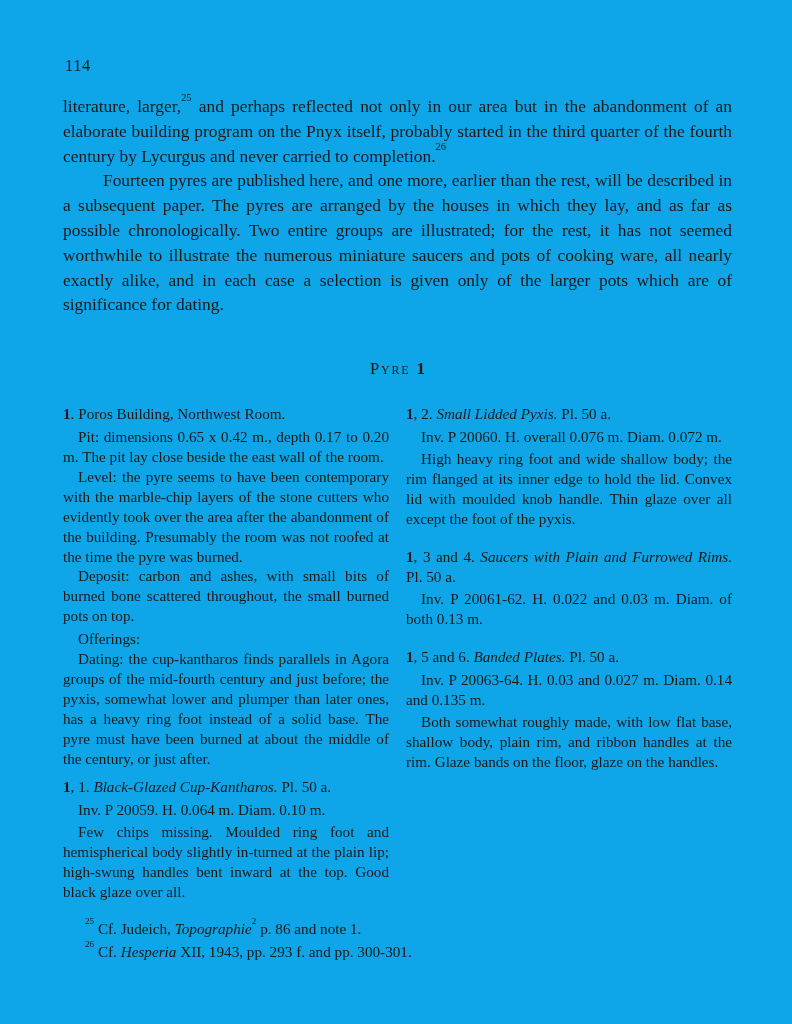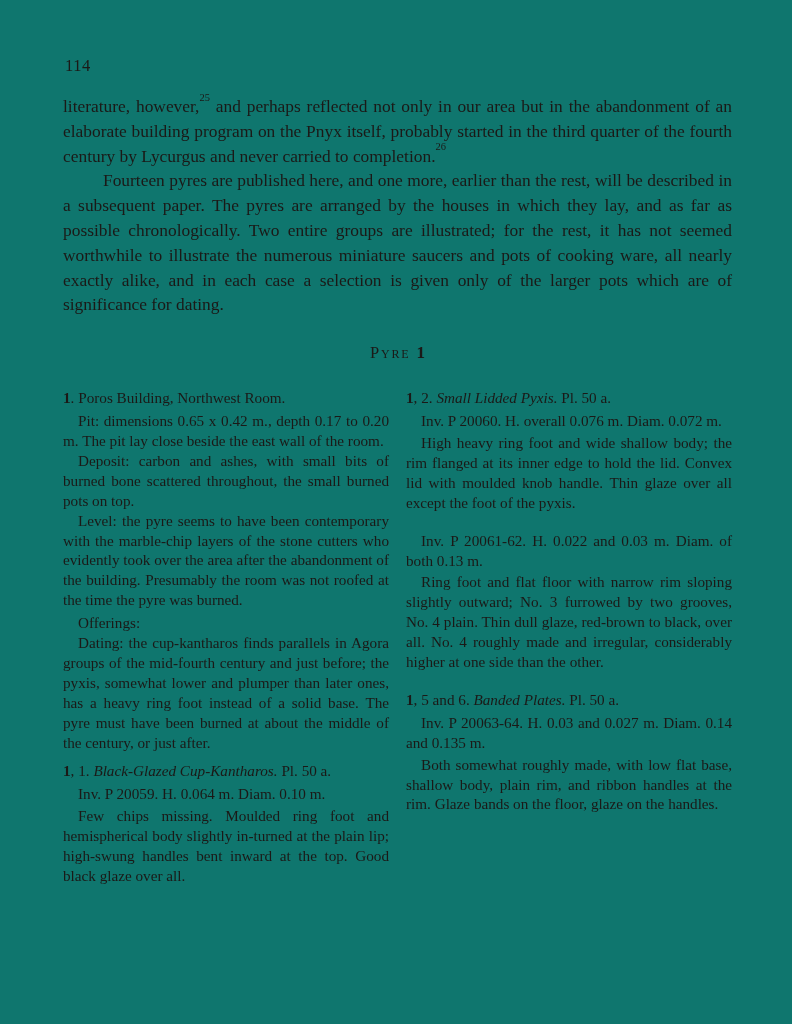--- a/index.html
+++ b/index.html
@@ -2,21 +2,21 @@
 <html><head>
 <meta charset="utf-8">
 <style>
   html, body { margin: 0; padding: 0; background: #ffffff; }
   .page {
     position: relative;
     width: 792px;
     height: 1024px;
     box-sizing: border-box;
     padding: 54px 60px 0 63px;
-    background: #0f766e;
+    background: #0ea5e9;
     color: #1b1917;
     font-family: "Liberation Serif", "DejaVu Serif", serif;
     overflow: hidden;
   }
   .header { position: relative; height: 24px; margin-bottom: 16px; }
   .pageno {
     position: absolute; left: 2px; top: 2px;
     font-size: 16.5px; letter-spacing: 0.5px;
   }
   .runhead {
@@ -24,21 +24,21 @@
     font-size: 17px; letter-spacing: 2.2px; word-spacing: 5px;
   }
   .intro p {
     margin: 0;
     font-size: 17.4px;
     line-height: 24.8px;
     text-align: justify;
   }
   .intro .indent { text-indent: 40px; }
   .sec {
-    margin: 26px 0 25px;
+    margin: 42px 0 25px;
     text-align: center;
     font-weight: normal;
     font-size: 16.5px;
   }
   .sc { font-variant: small-caps; letter-spacing: 1.8px; }
   .secnum { font-weight: bold; font-size: 17px; margin-left: 2px; }
   .cols { display: flex; gap: 17px; }
   .col {
     width: 50%;
     font-size: 15.2px;
@@ -72,55 +72,59 @@
 </head>
 <body>
 
 <div class="page">
 
   <div class="header">
     <span class="pageno">114</span>
   </div>
 
   <div class="intro">
-    <p><span>literature, however,</span><sup>25</sup><span> and perhaps reflected not only in our area but in the abandonment of an elaborate building program on the Pnyx itself, probably started in the third quarter of the fourth century by Lycurgus and never carried to completion.</span><sup>26</sup></p>
+    <p><span>literature, larger,</span><sup>25</sup><span> and perhaps reflected not only in our area but in the abandonment of an elaborate building program on the Pnyx itself, probably started in the third quarter of the fourth century by Lycurgus and never carried to completion.</span><sup>26</sup></p>
     <p class="indent">Fourteen pyres are published here, and one more, earlier than the rest, will be described in a subsequent paper.  The pyres are arranged by the houses in which they lay, and as far as possible chronologically.  Two entire groups are illustrated; for the rest, it has not seemed worthwhile to illustrate the numerous miniature saucers and pots of cooking ware, all nearly exactly alike, and in each case a selection is given only of the larger pots which are of significance for dating.</p>
   </div>
 
   <h2 class="sec"><span class="sc">Pyre</span> <span class="secnum">1</span></h2>
 
   <div class="cols">
 
     <div class="col">
       <p class="site"><b>1</b><span>.  Poros Building, Northwest Room.</span></p>
       <p class="cp">Pit: dimensions 0.65 x 0.42 m., depth 0.17 to 0.20 m.  The pit lay close beside the east wall of the room.</p>
+      <p class="cp">Level: the pyre seems to have been contemporary with the marble-chip layers of the stone cutters who evidently took over the area after the abandonment of the building.  Presumably the room was not roofed at the time the pyre was burned.</p>
       <p class="cp">Deposit: carbon and ashes, with small bits of burned bone scattered throughout, the small burned pots on top.</p>
-      <p class="cp">Level: the pyre seems to have been contemporary with the marble-chip layers of the stone cutters who evidently took over the area after the abandonment of the building.  Presumably the room was not roofed at the time the pyre was burned.</p>
       <p class="cp offerings">Offerings:</p>
       <p class="cp">Dating: the cup-kantharos finds parallels in Agora groups of the mid-fourth century and just before; the pyxis, somewhat lower and plumper than later ones, has a heavy ring foot instead of a solid base.  The pyre must have been burned at about the middle of the century, or just after.</p>
       <div class="entry">
         <p class="ehead"><b>1</b><span>, 1.</span> <i>Black-Glazed Cup-Kantharos.</i> <span>Pl. 50 a.</span></p>
         <p class="cp inv">Inv. P 20059.  H. 0.064 m.  Diam. 0.10 m.</p>
         <p class="cp">Few chips missing.  Moulded ring foot and hemispherical body slightly in-turned at the plain lip; high-swung handles bent inward at the top.  Good black glaze over all.</p>
       </div>
     </div>
 
     <div class="col">
       <div class="entry-r">
         <p class="ehead"><b>1</b><span>, 2.</span> <i>Small Lidded Pyxis.</i> <span>Pl. 50 a.</span></p>
         <p class="cp inv">Inv. P 20060.  H. overall 0.076 m.  Diam. 0.072 m.</p>
         <p class="cp">High heavy ring foot and wide shallow body; the rim flanged at its inner edge to hold the lid.  Convex lid with moulded knob handle.  Thin glaze over all except the foot of the pyxis.</p>
       </div>
       <div class="entry-r">
+        <p class="ehead"><b>1</b><span>, 3 and 4.</span> <i>Saucers with Plain and Furrowed Rims.</i> <span>Pl. 50 a.</span></p>
         <p class="cp inv">Inv. P 20061-62.  H. 0.022 and 0.03 m.  Diam. of both 0.13 m.</p>
-        <p class="cp">Ring foot and flat floor with narrow rim sloping slightly outward; No. 3 furrowed by two grooves, No. 4 plain.  Thin dull glaze, red-brown to black, over all.  No. 4 roughly made and irregular, considerably higher at one side than the other.</p>
       </div>
       <div class="entry-r">
         <p class="ehead"><b>1</b><span>, 5 and 6.</span> <i>Banded Plates.</i> <span>Pl. 50 a.</span></p>
         <p class="cp inv">Inv. P 20063-64.  H. 0.03 and 0.027 m.  Diam. 0.14 and 0.135 m.</p>
         <p class="cp">Both somewhat roughly made, with low flat base, shallow body, plain rim, and ribbon handles at the rim.  Glaze bands on the floor, glaze on the handles.</p>
       </div>
     </div>
 
   </div>
 
+  <div class="footnotes">
+    <p><sup>25</sup><span> Cf. Judeich, </span><i>Topographie</i><sup>2</sup><span> p. 86 and note 1.</span></p>
+    <p><sup>26</sup><span> Cf. </span><i>Hesperia</i><span> XII, 1943, pp. 293 f. and pp. 300-301.</span></p>
+  </div>
 
 </div>
 
 </body></html>

